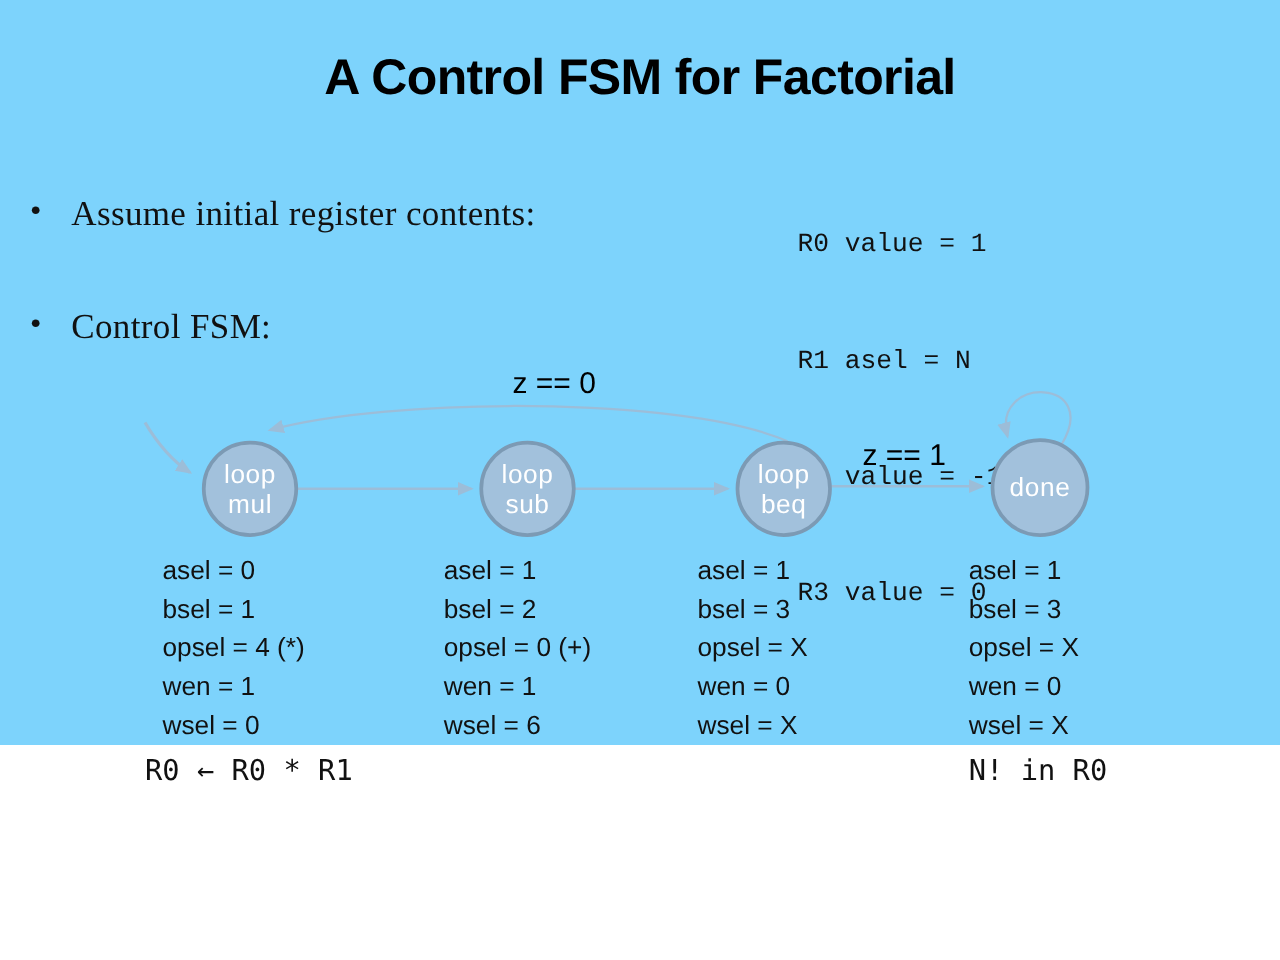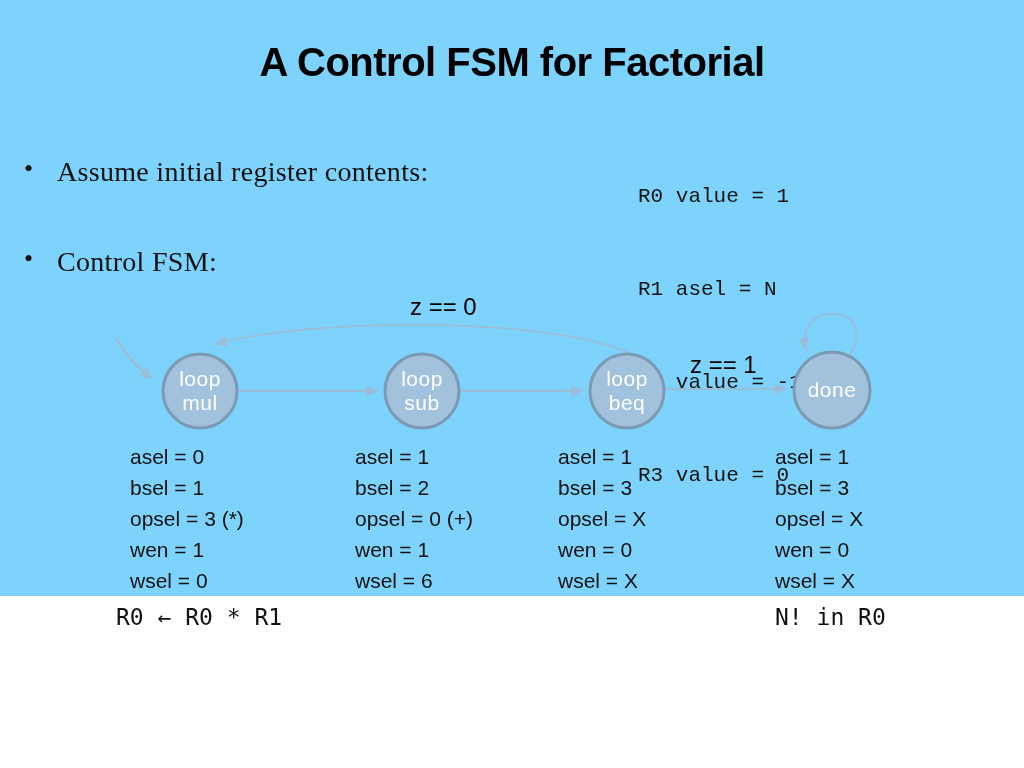--- a/index.html
+++ b/index.html
@@ -99,21 +99,21 @@
 
     <text class="state-label" x="832" y="397">done</text>
   </svg>
 
   <div class="edge-label z0">z == 0</div>
   <div class="edge-label z1">z == 1</div>
 
   <div class="sigcol c1">
     <div>asel = 0</div>
     <div>bsel = 1</div>
-    <div>opsel = 3 (*)</div>
+    <div>opsel = 4 (*)</div>
     <div>wen = 1</div>
     <div>wsel = 0</div>
   </div>
   <div class="sigcol c2">
     <div>asel = 1</div>
     <div>bsel = 2</div>
     <div>opsel = 0 (+)</div>
     <div>wen = 1</div>
     <div>wsel = 6</div>
   </div>

